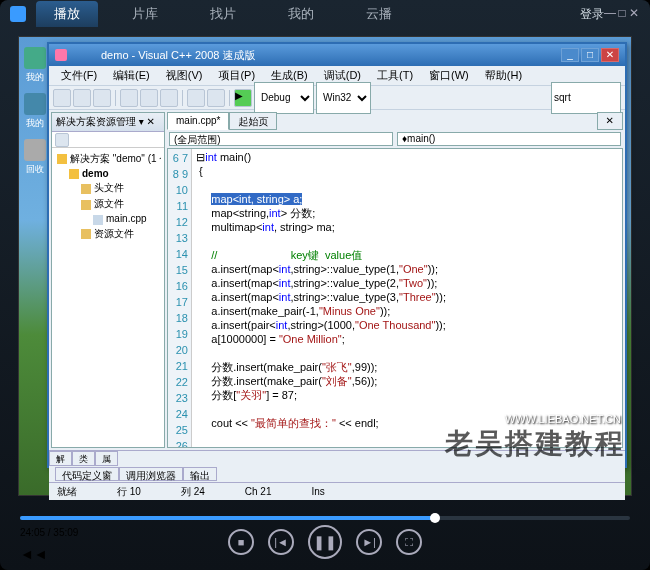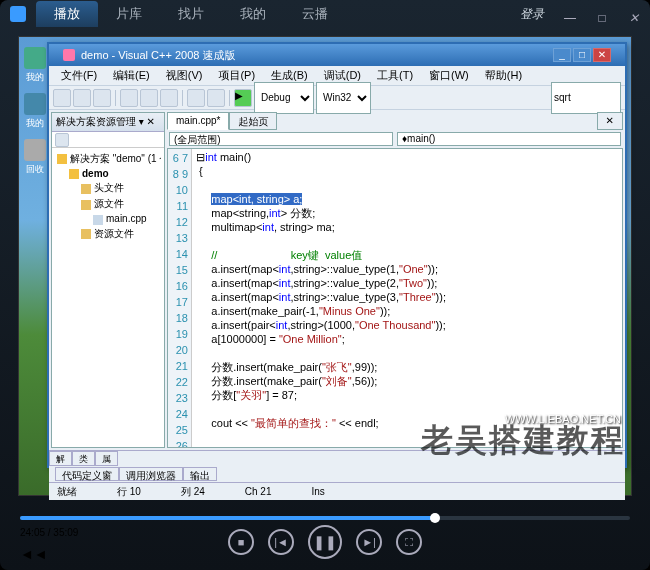--- a/index.html
+++ b/index.html
@@ -1,36 +1,36 @@
 <!DOCTYPE html>
 <html><head>
 <meta charset="utf-8">
 <style>
 * { margin: 0; padding: 0; box-sizing: border-box; font-family: "Microsoft YaHei", Arial, sans-serif; }
 body { width: 650px; height: 570px; background: #000; overflow: hidden; position: relative; }
 
 .player-frame { width: 650px; height: 570px; background: linear-gradient(#1a2530, #0d1218); border-radius: 8px; }
 .player-titlebar { height: 28px; display: flex; align-items: center; padding: 0 10px; color: #cfd8e0; font-size: 12px; }
 .player-logo { width: 16px; height: 16px; background: #3a9bff; border-radius: 3px; margin-right: 10px; }
-.player-tabs { display: flex; gap: 0; }
+.player-tabs { display: flex; gap: 16px; }
 .player-tab { padding: 4px 18px; color: #aab3bd; font-size: 13px; cursor: pointer; }
 .player-tab.active { background: linear-gradient(#2b5d8f,#1d3e5f); color: #fff; border-radius: 4px 4px 0 0; }
-.player-tabs-right { margin-left: auto; display: flex; gap: 20px; align-items: flex-end; font-style: italic; }
+.player-tabs-right { margin-left: auto; display: flex; gap: 0; align-items: flex-start; }
 .win-btn { width: 12px; height: 12px; color: #aab; cursor: pointer; font-size: 12px; text-align: center; }
 
 .video-area { margin: 8px 18px; height: 460px; background: linear-gradient(#5b9bd5 0%, #6fb0e0 40%, #4d8b3a 65%, #3a6b2a 100%); position: relative; border: 1px solid #333; }
 .taskbar { position: absolute; bottom: 0; left: 0; right: 0; height: 26px; background: linear-gradient(#3b8de0,#1a5db0); display: flex; align-items: center; font-size: 11px; color: #fff; }
 .start-btn { background: linear-gradient(#5cb85c,#2d8b2d); padding: 3px 12px; border-radius: 0 10px 10px 0; font-weight: bold; font-style: italic; }
 .task-item { background: #2868b8; margin-left: 3px; padding: 2px 8px; border-radius: 2px; font-size: 10px; }
 
 .desktop-icon { position: absolute; width: 28px; text-align: center; font-size: 9px; color: #fff; }
 .desktop-icon .ico { width: 22px; height: 22px; margin: 0 auto 2px; border-radius: 3px; }
 
 .vs-window { position: absolute; left: 28px; top: 5px; width: 580px; height: 426px; background: #e9eff5; border: 2px solid #2d6db3; box-shadow: 2px 2px 6px rgba(0,0,0,0.4); }
-.vs-titlebar { height: 22px; background: linear-gradient(#5a9bdc,#2d6db3); color: #fff; font-size: 11px; display: flex; align-items: center; padding: 0 14px; }
+.vs-titlebar { height: 22px; background: linear-gradient(#5a9bdc,#2d6db3); color: #fff; font-size: 11px; display: flex; align-items: center; padding: 0 6px; gap: 28px; }
 .vs-titlebar .ico { width: 12px; height: 12px; background: #f7a; border-radius: 2px; margin-right: 6px; }
 .vs-titlebar .wbtns { margin-left: auto; display: flex; gap: 2px; }
 .vs-titlebar .wbtn { width: 18px; height: 14px; background: #4a8acc; border: 1px solid #fff3; font-size: 10px; text-align: center; line-height: 12px; cursor: pointer; }
 .vs-menubar { height: 20px; background: #e9eff5; display: flex; font-size: 11px; padding: 0 4px; border-bottom: 1px solid #c5d2e0; }
 .vs-menu { padding: 2px 8px; cursor: pointer; }
 .vs-toolbar { height: 24px; background: #e9eff5; border-bottom: 1px solid #c5d2e0; display: flex; align-items: center; padding: 0 4px; gap: 2px; font-size: 10px; }
 .tb-btn { width: 18px; height: 18px; background: #dce5ef; border: 1px solid #b8c5d5; border-radius: 2px; cursor: pointer; }
 .tb-sep { width: 1px; height: 16px; background: #b8c5d5; margin: 0 2px; }
 .tb-combo { height: 32px; border: 1px solid #8aa; font-size: 10px; padding: 0 2px; background: #fff; }
 
@@ -62,21 +62,21 @@
 .sel { background: #316ac5; color: #fff; }
 .sel .kw, .sel .typ { color: #fff; }
 
 .bottom-tabs { height: 16px; display: flex; font-size: 9px; background: #e9eff5; border-top: 1px solid #aac; }
 .btab { padding: 1px 6px; border: 1px solid #aac; cursor: pointer; }
 .status-line { height: 16px; font-size: 10px; padding: 1px 6px; background: #e9eff5; display: flex; }
 .statusbar { height: 18px; background: #e9eff5; border-top: 1px solid #aac; font-size: 10px; display: flex; align-items: center; padding: 0 8px; }
 .statusbar span { margin-left: auto; }
 .statusbar .sitem { margin-left: 40px; }
 
-.watermark { position: absolute; right: 6px; bottom: 32px; color: rgba(0,0,0,0.65); font-size: 32px; font-weight: 900; font-family: "SimHei"; letter-spacing: 2px; text-align: right; }
+.watermark { position: absolute; right: 6px; bottom: 32px; color: rgba(0,0,0,0.65); font-size: 28px; font-weight: 900; font-family: "SimHei"; letter-spacing: 2px; text-align: right; }
 .watermark-url { position: absolute; right: 10px; bottom: 70px; color: #fff; font-size: 11px; text-shadow: 1px 1px 2px #000; }
 
 .player-controls { height: 60px; padding: 4px 20px; display: flex; align-items: center; color: #aab; font-size: 11px; }
 .seekbar { position: absolute; left: 20px; right: 20px; bottom: 50px; height: 4px; background: #2a3540; border-radius: 2px; }
 .seekbar-fill { width: 68%; height: 100%; background: #3a9bff; border-radius: 2px; position: relative; }
 .seekbar-thumb { position: absolute; right: -5px; top: -3px; width: 10px; height: 10px; background: #fff; border-radius: 50%; }
 .time-disp { position: absolute; left: 20px; bottom: 32px; font-size: 10px; }
 .ctrl-btns { display: flex; gap: 14px; align-items: center; margin: 16px auto 0; }
 .ctrl-btn { width: 26px; height: 26px; border: 2px solid #aab; border-radius: 50%; display: flex; align-items: center; justify-content: center; cursor: pointer; font-size: 11px; }
 .ctrl-btn.main { width: 34px; height: 34px; font-size: 14px; }

